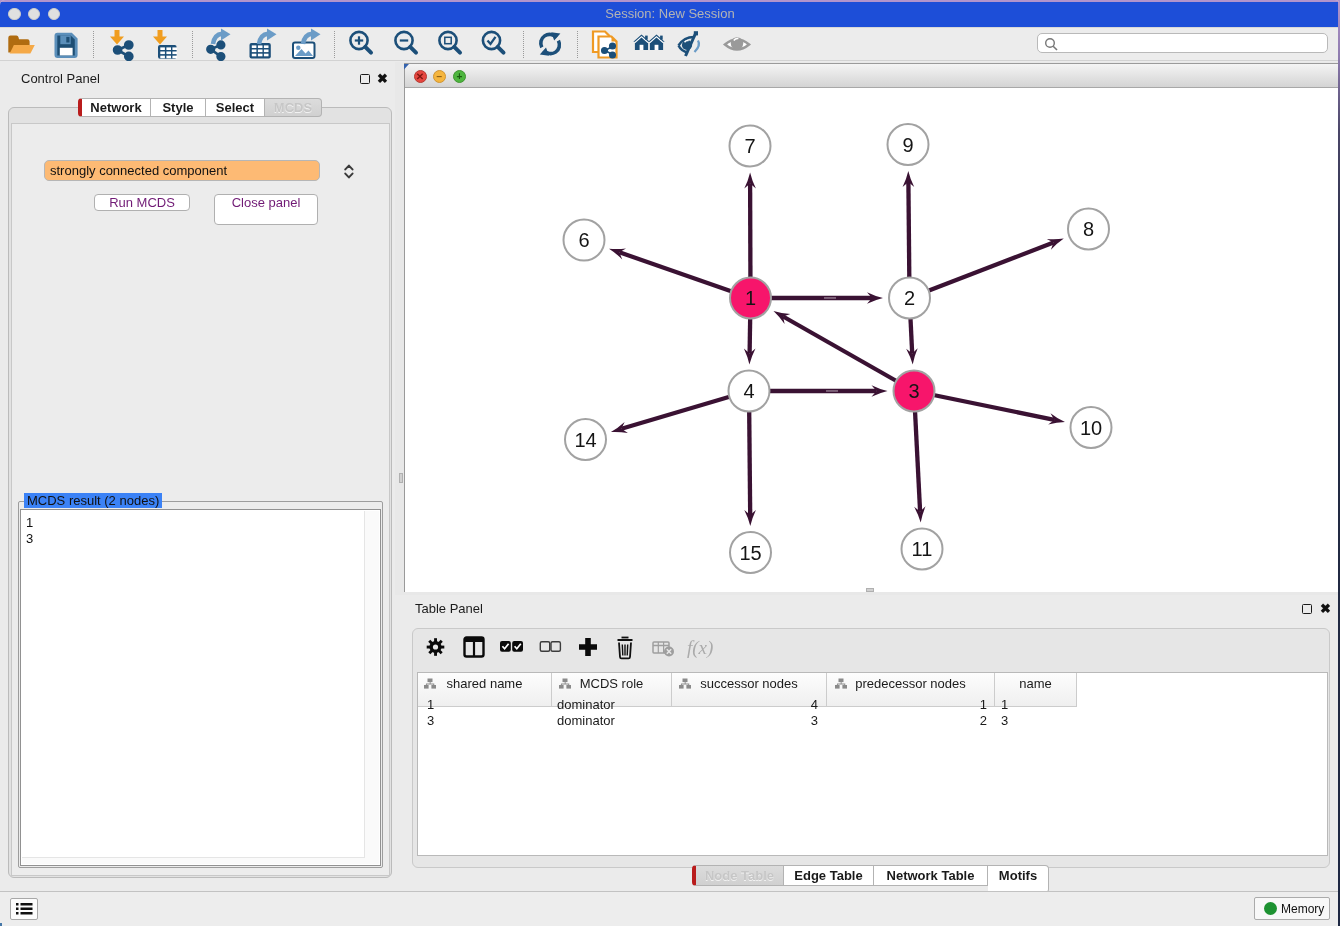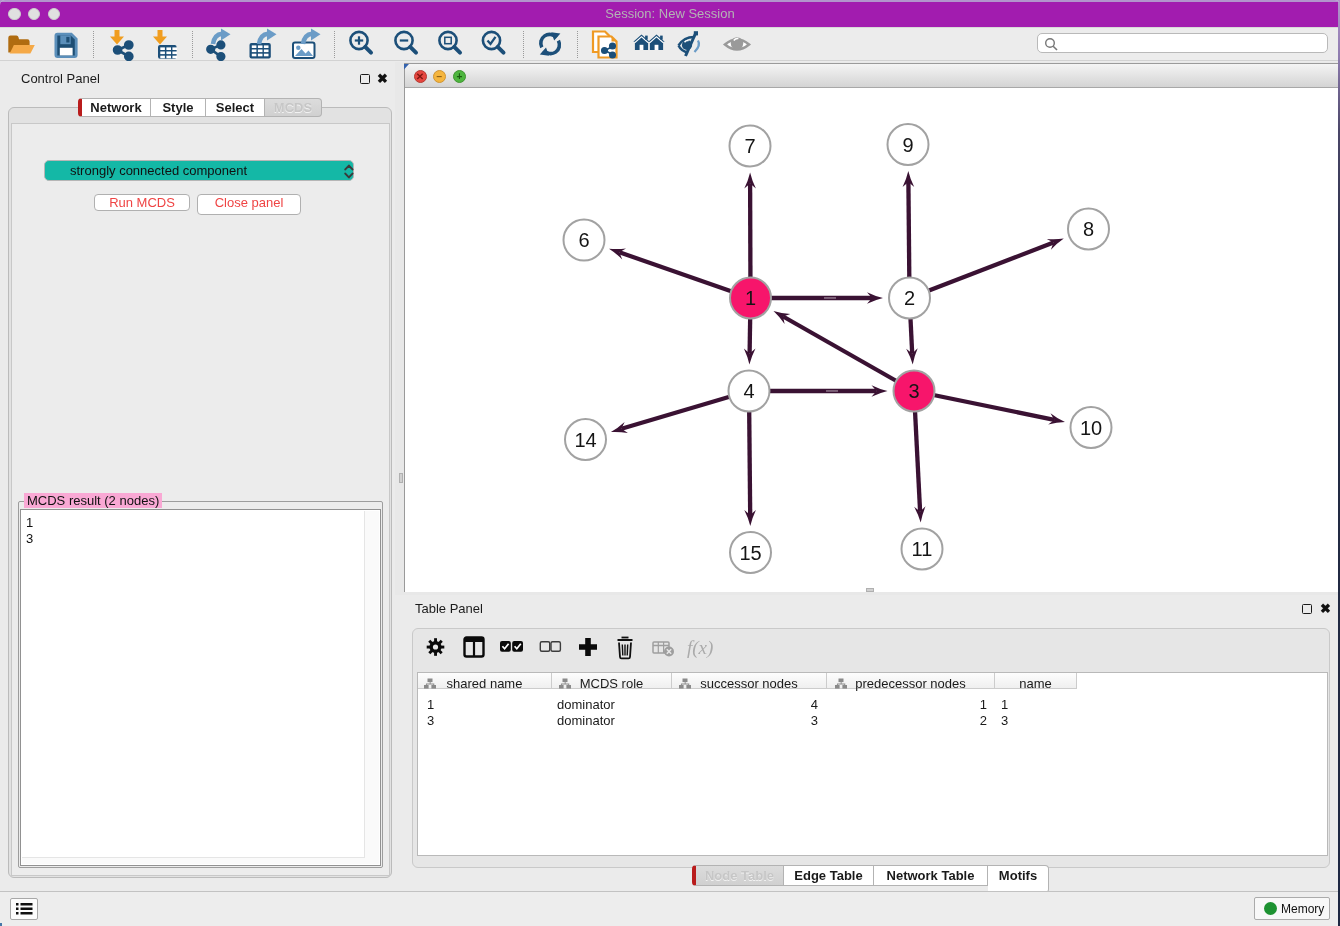--- a/index.html
+++ b/index.html
@@ -1,53 +1,53 @@
 <!DOCTYPE html>
 <html><head>
 <meta charset="utf-8">
 <style>
 * { margin:0; padding:0; box-sizing:border-box; }
 html,body { width:1340px; height:926px; overflow:hidden; }
 body { font-family:"Liberation Sans", sans-serif; background:#b294cc; position:relative; }
 #win { position:absolute; left:0; top:0; width:1340px; height:926px; background:#ebebeb; border-radius:5px 5px 0 0; overflow:hidden; }
 #topstrip { position:absolute; left:0; top:0; width:1340px; height:2px; background:#b294cc; z-index:60; }
-#titlebar { position:absolute; left:0; top:2px; width:100%; height:26px; background:#a21caf; border-bottom:1px solid #d8d8d8; }
+#titlebar { position:absolute; left:0; top:2px; width:100%; height:26px; background:#1d4ed8; border-bottom:1px solid #d8d8d8; }
 .tl { position:absolute; top:5.5px; width:12.5px; height:12.5px; border-radius:50%; background:#e0e0e0; border:1px solid #cccccc; }
 #title { position:absolute; top:4px; width:100%; text-align:center; font-size:13px; color:#b4b4b4; }
 #toolbar { position:absolute; left:0; top:28px; width:100%; height:33px; background:#ececec; border-bottom:1px solid #d2d2d2; }
 .sep { position:absolute; top:3px; height:27px; width:0; border-left:1px dotted #9a9a9a; }
 #search { position:absolute; left:1037px; top:5px; width:291px; height:20px; background:#fff; border:1px solid #b9b9b9; border-radius:5px; }
 #cp { position:absolute; left:0; top:62px; width:395px; height:829px; background:#ebebeb; }
 .ptitle { position:absolute; font-size:13px; color:#1c1c1c; }
 .flbtn { position:absolute; width:10px; height:10px; border:1.5px solid #1a1a1a; border-radius:1.5px; }
 .clbtn { position:absolute; font-size:13px; font-weight:bold; color:#111; }
 .tabs { position:absolute; display:flex; height:19px; z-index:5; }
 .tab { font-size:13px; font-weight:bold; color:#1a1a1a; background:#fff; border:1px solid #b3b3b3; border-left:none; line-height:17px; text-align:center; }
 .tab.first { border-left:4px solid #b91c1c; border-radius:4px 0 0 4px; }
 .tab.last { border-radius:0 4px 4px 0; }
 .tab.sel { background:linear-gradient(#dcdcdc,#d0d0d0); color:#c6c6c6; text-shadow:0 1px 0 #f2f2f2; }
 #tabpane { position:absolute; left:8px; top:45px; width:384px; height:771px; background:#e2e2e2; border:1px solid #bbb; border-radius:6px; }
 #tabinner { position:absolute; left:11px; top:61px; width:379px; height:753px; background:#ececec; border:1px solid #c8c8c8; }
-.btn { position:absolute; background:#fff; border:1px solid #b0b0b0; border-radius:4px; font-size:13px; color:#ef4444; text-align:center; line-height:15px; }
-#dropdown { position:absolute; left:44px; top:98px; width:310px; height:21px; background:#14b8a6; border:1px solid #b6b6b6; border-radius:5px; font-size:13px; color:#111; line-height:19px; padding-left:25px; }
+.btn { position:absolute; background:#fff; border:1px solid #b0b0b0; border-radius:4px; font-size:13px; color:#701a75; text-align:center; line-height:15px; }
+#dropdown { position:absolute; left:44px; top:98px; width:276px; height:21px; background:#fdba74; border:1px solid #b6b6b6; border-radius:5px; font-size:13px; color:#111; line-height:19px; padding-left:5px; }
 #fsbox { position:absolute; left:18px; top:438.5px; width:365px; height:367px; border:1px solid #9d9d9d; border-radius:2px; }
-#fslegend { position:absolute; left:24px; top:430.5px; font-size:13px; color:#111; background:#f9a8d4; padding:0 3px; line-height:15px; }
+#fslegend { position:absolute; left:24px; top:430.5px; font-size:13px; color:#111; background:#3b82f6; padding:0 3px; line-height:15px; }
 #mcdstxt { position:absolute; left:1px; top:7px; width:361px; height:357px; background:#fff; border:1px solid #919191; font-size:13px; color:#111; padding:5px 0 0 5px; line-height:16px; }
 #mcdsscroll { position:absolute; right:1px; top:1px; width:15px; height:353px; background:#fafafa; border-left:1px solid #e5e5e5; }
 #statusbar { position:absolute; left:0; top:891px; width:1340px; height:35px; background:#ededed; border-top:1px solid #c2c2c2; }
 #netdesk { position:absolute; left:395px; top:62px; width:945px; height:533px; background:#e8e8e8; }
 #frame { position:absolute; left:404px; top:63px; width:936px; height:529px; border:1px solid #9a9a9a; background:#fff; }
 #ftitle { position:absolute; left:0; top:0; width:100%; height:24px; background:linear-gradient(#f4f4f4,#d4d4d4); border-bottom:1px solid #a8a8a8; }
 .light { position:absolute; top:5.5px; width:13px; height:13px; border-radius:50%; font-size:10px; font-weight:bold; text-align:center; line-height:12px; }
 #ftext { position:absolute; top:4px; width:100%; text-align:center; font-size:12.5px; color:#1a1a1a; }
 #canvas { position:absolute; left:0; top:25px; width:934px; height:503px; background:#fff; }
 #tp { position:absolute; left:395px; top:595px; width:945px; height:296px; }
 #tpane { position:absolute; left:412px; top:628px; width:918px; height:240px; background:#e6e6e6; border:1px solid #c9c9c9; border-radius:6px; }
 #tptable { position:absolute; left:417px; top:672px; width:911px; height:184px; background:#fff; border:1px solid #b9b9b9; }
-.th { position:absolute; top:0; height:16px; background:linear-gradient(#fdfdfd,#efefef); border-right:1px solid #ccc; border-bottom:1px solid #ccc; font-size:13px; color:#1a1a1a; text-align:center; line-height:22px; }
+.th { position:absolute; top:0; height:34px; background:linear-gradient(#fdfdfd,#efefef); border-right:1px solid #ccc; border-bottom:1px solid #ccc; font-size:13px; color:#1a1a1a; text-align:center; line-height:22px; }
 .td { position:absolute; font-size:13px; color:#1a1a1a; height:16px; line-height:16px; white-space:pre; }
 .btabs { position:absolute; display:flex; }
 #membtn { position:absolute; left:1254px; top:897px; width:76px; height:23px; background:#f8f8f8; border:1px solid #ababab; border-radius:2px; font-size:12px; color:#111; }
 #listbtn { position:absolute; left:10px; top:898px; width:28px; height:22px; background:#fcfcfc; border:1px solid #a8a8a8; border-radius:2px; }
 #rightsliver { position:absolute; right:0; top:2px; width:2px; height:924px; background:linear-gradient(#b294cc 0%, #8d7bae 6%, #4a4668 14%, #252c44 30%, #1d2742 100%); z-index:70; }
 .handle { position:absolute; background:#d0d0d0; border:1px solid #b0b0b0; }
 </style>
 </head>
 <body>
 <div id="win">
@@ -220,21 +220,21 @@
     <div id="tabinner"></div>
     <div id="dropdown">strongly connected component
       <svg width="10" height="17" style="position:absolute; left:299px; top:1.5px;" viewBox="0 0 10 17">
         <g fill="none" stroke="#3a3a3a" stroke-width="2" stroke-linecap="round" stroke-linejoin="round">
         <path d="M1.3 6.4 L4.9 2.6 L8.5 6.4"></path>
         <path d="M1.3 10.6 L4.9 14.4 L8.5 10.6"></path>
         </g>
       </svg>
     </div>
     <div class="btn" style="left:94px; top:131.5px; width:96px; height:17px;">Run MCDS</div>
-    <div class="btn" style="left:197px; top:131.5px; width:104px; height:21px;">Close panel</div>
+    <div class="btn" style="left:214px; top:131.5px; width:104px; height:31px;">Close panel</div>
     <div id="fsbox">
         <div id="mcdstxt">1<br>3<div id="mcdsscroll"></div><div style="position:absolute; left:1px; bottom:1px; width:343px; height:7px; background:#fafafa; border-top:1px solid #e5e5e5;"></div></div>
       </div>
     <div id="fslegend">MCDS result (2 nodes)</div>
   </div>
 
   <div id="netdesk"></div>
   <div class="handle" style="left:398.5px; top:473px; width:4.5px; height:9.5px;"></div>
   <div style="position:absolute; left:404px; top:64px; width:5px; height:5.5px; background:#3563ae; clip-path:polygon(0 0, 100% 0, 0 100%); z-index:3;"></div>
   <div id="frame">

